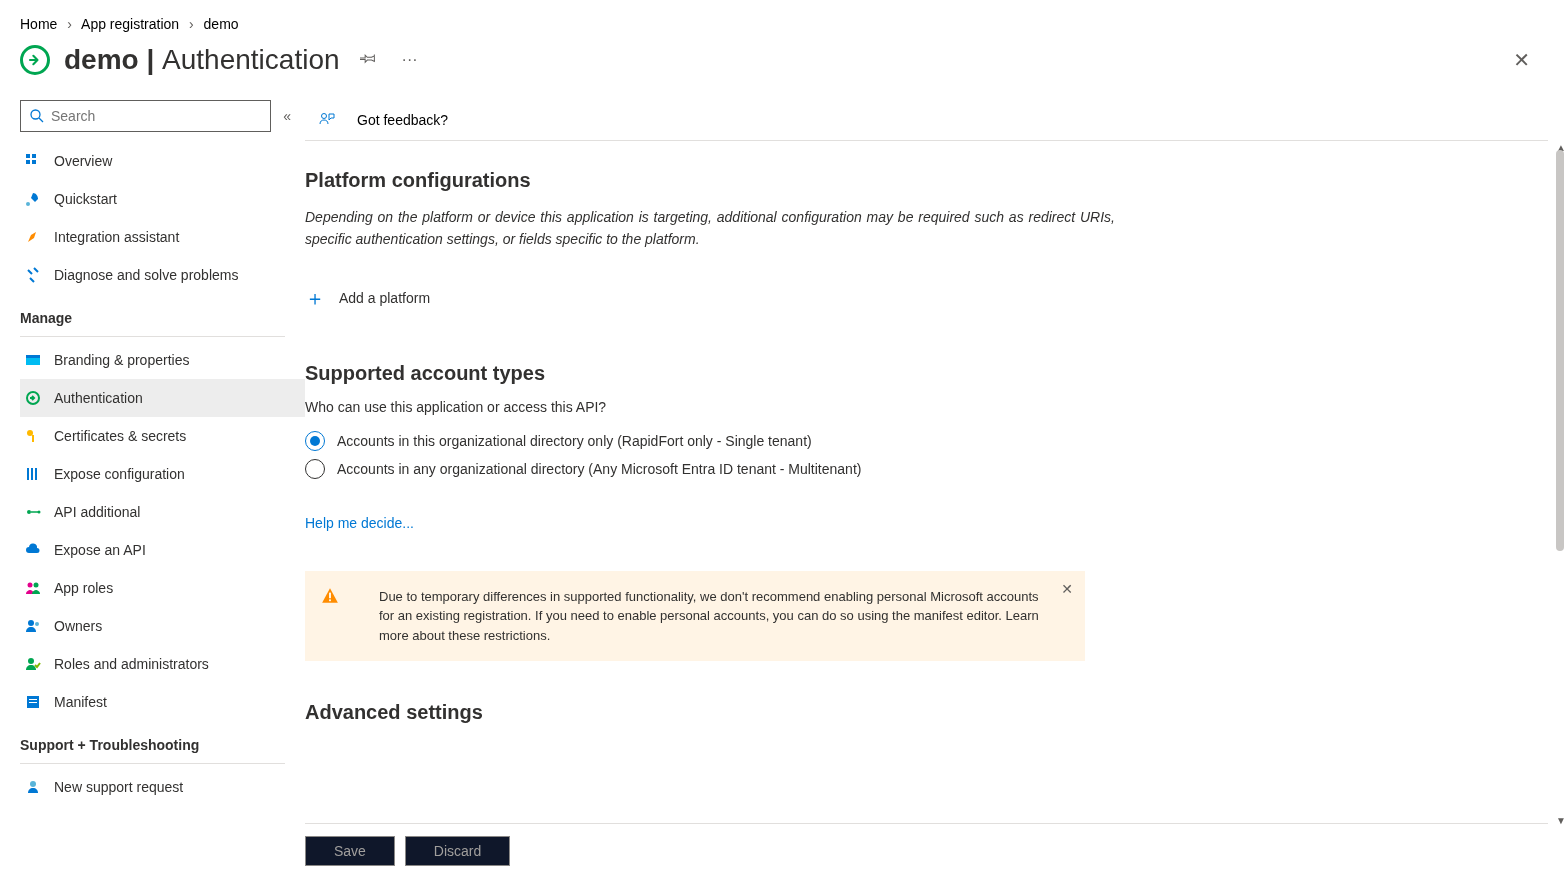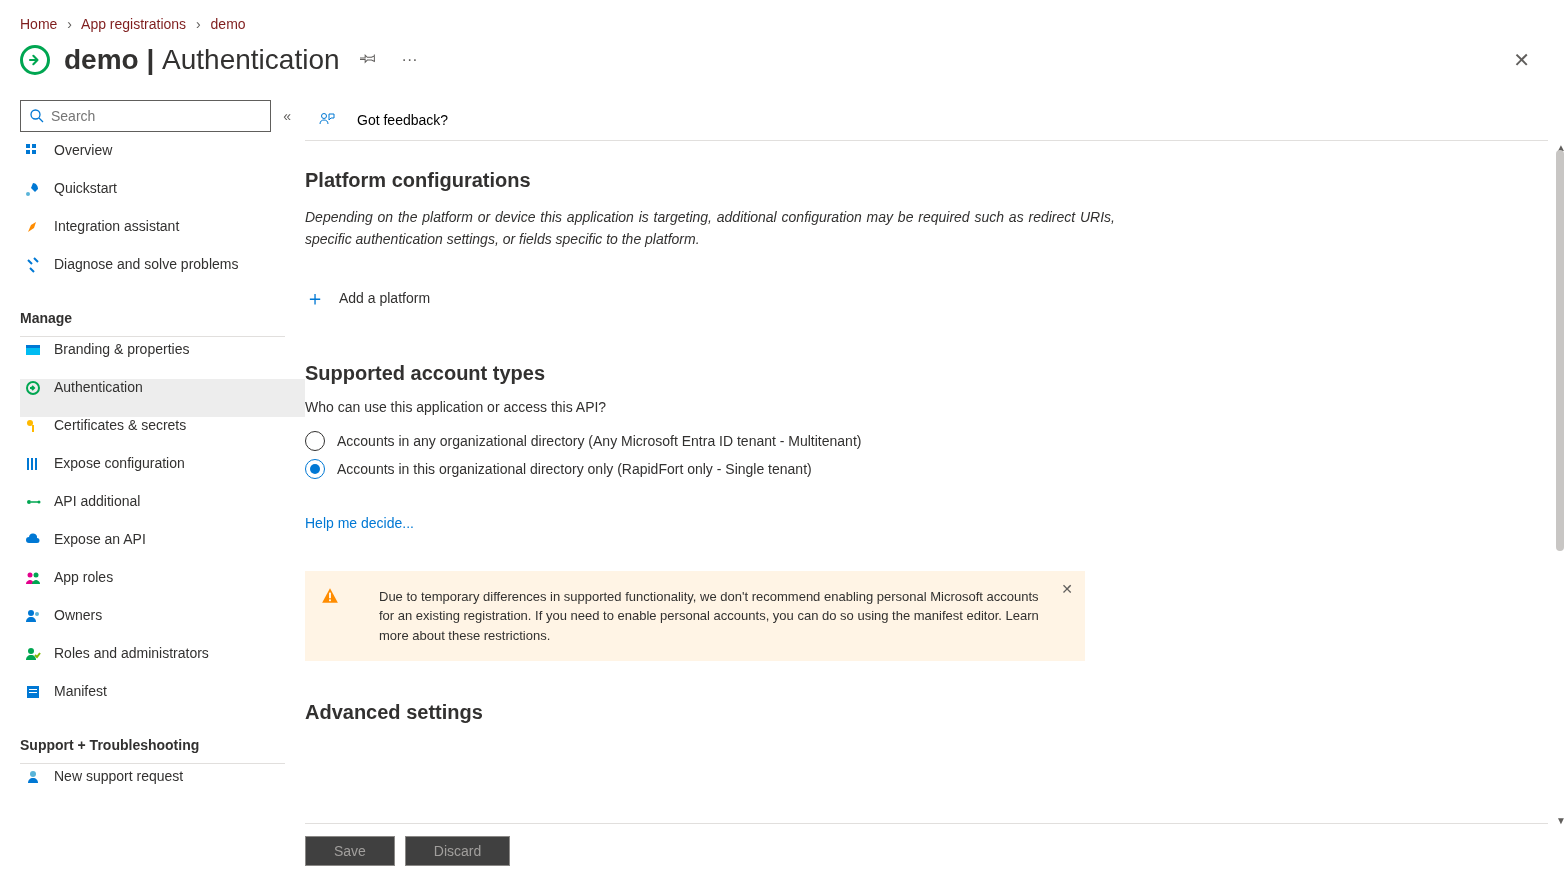--- a/index.html
+++ b/index.html
@@ -1,40 +1,40 @@
 <!DOCTYPE html>
 <html><head>
 <meta charset="utf-8">
 <style>
 * { box-sizing: border-box; margin: 0; padding: 0; }
 body { font-family: "Segoe UI", sans-serif; font-size: 14px; color: #323130; background: #fff; width: 1568px; height: 878px; overflow: hidden; }
 
 .breadcrumb { padding: 16px 20px 8px; font-size: 14px; }
-.breadcrumb a { color: #7f1d1d; text-decoration: none; }
+.breadcrumb a { color: #000000; text-decoration: none; }
 .breadcrumb-sep { margin: 0 6px; color: #605e5c; }
 
 .page-header { display: flex; align-items: center; padding: 0 20px 20px; gap: 14px; }
 .header-icon { width: 30px; height: 30px; border-radius: 50%; border: 3px solid #00a651; display: flex; align-items: center; justify-content: center; position: relative; }
 .header-icon svg { width: 20px; height: 20px; }
 .header-title { font-size: 28px; font-weight: 600; }
 .header-sub { font-size: 28px; font-weight: 400; }
 .pin-btn, .more-btn { background: none; border: none; cursor: pointer; padding: 6px; color: #605e5c; font-size: 16px; }
 .close-blade { margin-left: auto; margin-right: 10px; background: none; border: none; cursor: pointer; font-size: 20px; color: #605e5c; padding: 8px; }
 
 .content-wrap { display: flex; height: calc(100% - 100px); }
 
 .sidebar { width: 305px; padding: 0 0 0 20px; flex-shrink: 0; }
 .search-row { display: flex; align-items: center; gap: 8px; padding-right: 10px; }
 .search-box { flex: 1; display: flex; align-items: center; border: 1px solid #605e5c; height: 32px; padding: 0 8px; }
 .search-box svg { width: 16px; height: 16px; margin-right: 6px; }
 .search-box input { border: none; outline: none; flex: 1; font-size: 14px; color: #605e5c; }
 .collapse-btn { background: none; border: none; cursor: pointer; font-size: 14px; color: #605e5c; padding: 4px; }
 
 .nav { margin-top: 10px; }
-.nav-item { display: flex; align-items: flex-start; height: 38px; padding: 0 10px 0 4px; cursor: pointer; gap: 12px; }
+.nav-item { display: flex; align-items: center; height: 38px; padding: 0 10px 0 4px; cursor: pointer; gap: 12px; }
 .nav-item.selected { background: #ededed; }
 .nav-item .ic { width: 18px; height: 18px; display: flex; align-items: center; justify-content: center; flex-shrink: 0; }
 .nav-section { font-weight: 600; padding: 16px 0 6px 0; font-size: 14px; }
 .nav-divider { border-top: 1px solid #e1dfdd; margin: 4px 20px 4px 0; }
 
 .main { flex: 1; position: relative; overflow: hidden; display: flex; flex-direction: column; }
 .cmdbar { border-bottom: 1px solid #e1dfdd; padding: 4px 0; margin-right: 20px; }
 .cmd-btn { display: inline-flex; align-items: center; gap: 22px; background: none; border: none; padding: 8px 14px; cursor: pointer; font-size: 14px; }
 .cmd-btn svg { width: 16px; height: 16px; }
 
@@ -53,35 +53,35 @@
 .radio.checked::after { content: ''; width: 10px; height: 10px; background: #0078d4; border-radius: 50%; }
 .link { color: #0078d4; text-decoration: none; cursor: pointer; display: inline-block; margin-top: 28px; }
 
 .alert { background: #fff4e5; display: flex; padding: 16px 40px 16px 16px; gap: 12px; margin-top: 40px; position: relative; max-width: 780px; }
 .alert-icon { flex-shrink: 0; }
 .alert-text { font-size: 13px; line-height: 1.5; margin-left: 28px; }
 .alert-text a { color: #323130; }
 .alert-close { position: absolute; top: 10px; right: 12px; background: none; border: none; cursor: pointer; font-size: 14px; color: #605e5c; }
 
 .footer-bar { border-top: 1px solid #e1dfdd; padding: 12px 0; margin-right: 20px; }
-.footer-btn { border: 1px solid #8a8886; background: #404040; color: #a19f9d; padding: 6px 28px; margin-right: 6px; font-size: 14px; cursor: not-allowed; }
+.footer-btn { border: 1px solid #8a8886; background: #0f172a; color: #a19f9d; padding: 6px 28px; margin-right: 6px; font-size: 14px; cursor: not-allowed; }
 
 .scrollbar-track { position: absolute; right: 4px; top: 50px; bottom: 60px; width: 10px; }
 .scrollbar-thumb { position: absolute; top: 0; right: 0; width: 8px; height: 60%; background: #c8c6c4; border-radius: 4px; }
 .scroll-arrow { position: absolute; right: 2px; font-size: 10px; color: #605e5c; }
 .scroll-arrow.up { top: 42px; }
 .scroll-arrow.down { bottom: 52px; }
 </style>
 </head>
 <body>
 
 <div class="breadcrumb">
   <a>Home</a>
   <span class="breadcrumb-sep">›</span>
-  <a>App registrations</a>
+  <a>App registration</a>
   <span class="breadcrumb-sep">›</span>
   <a>demo</a>
 </div>
 
 <div class="page-header">
   <div class="header-icon">
     <svg viewBox="0 0 24 24">
         <path d="M6 12 L14 12 M10 7 L15 12 L10 17" stroke="#00a651" stroke-width="2.5" fill="none" stroke-linecap="round" stroke-linejoin="round"></path>
       </svg>
   </div>
@@ -282,26 +282,26 @@
         <button class="add-platform">
           <span class="plus">＋</span>
           <span>Add a platform</span>
         </button>
       </div>
 
       <div class="section">
         <h2>Supported account types</h2>
         <p class="question">Who can use this application or access this API?</p>
         <label class="radio-row">
+          <span class="radio checked"></span>
+          <span>Accounts in this organizational directory only (RapidFort only - Single tenant)</span>
+        </label>
+        <label class="radio-row">
           <span class="radio"></span>
           <span>Accounts in any organizational directory (Any Microsoft Entra ID tenant - Multitenant)</span>
-        </label>
-        <label class="radio-row">
-          <span class="radio checked"></span>
-          <span>Accounts in this organizational directory only (RapidFort only - Single tenant)</span>
         </label>
         <a class="link">Help me decide...</a>
       </div>
 
       <div class="alert">
         <div class="alert-icon">
           <svg width="18" height="18" viewBox="0 0 16 16">
               <path d="M8 1l7 13H1L8 1z" fill="#ff8c00"></path>
               <rect x="7.2" y="5" width="1.6" height="5" fill="#fff"></rect>
               <rect x="7.2" y="11" width="1.6" height="1.6" fill="#fff"></rect>

